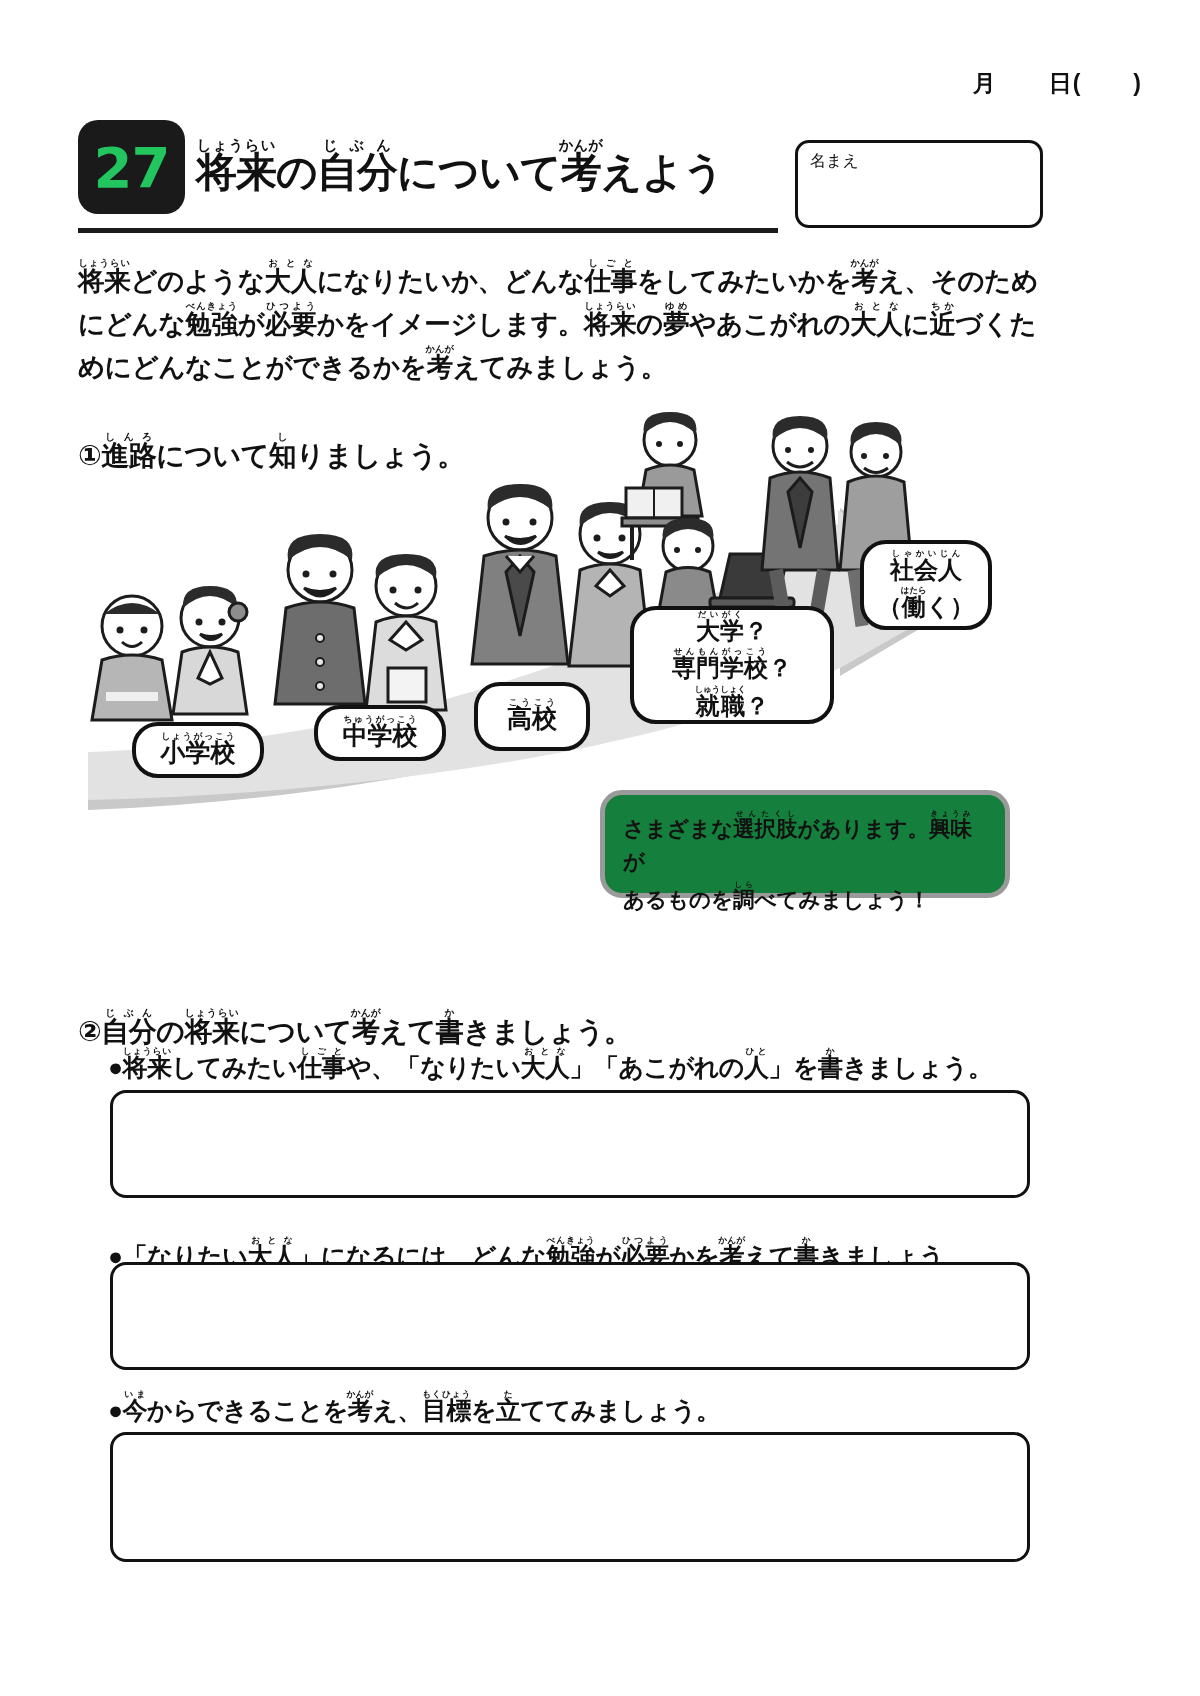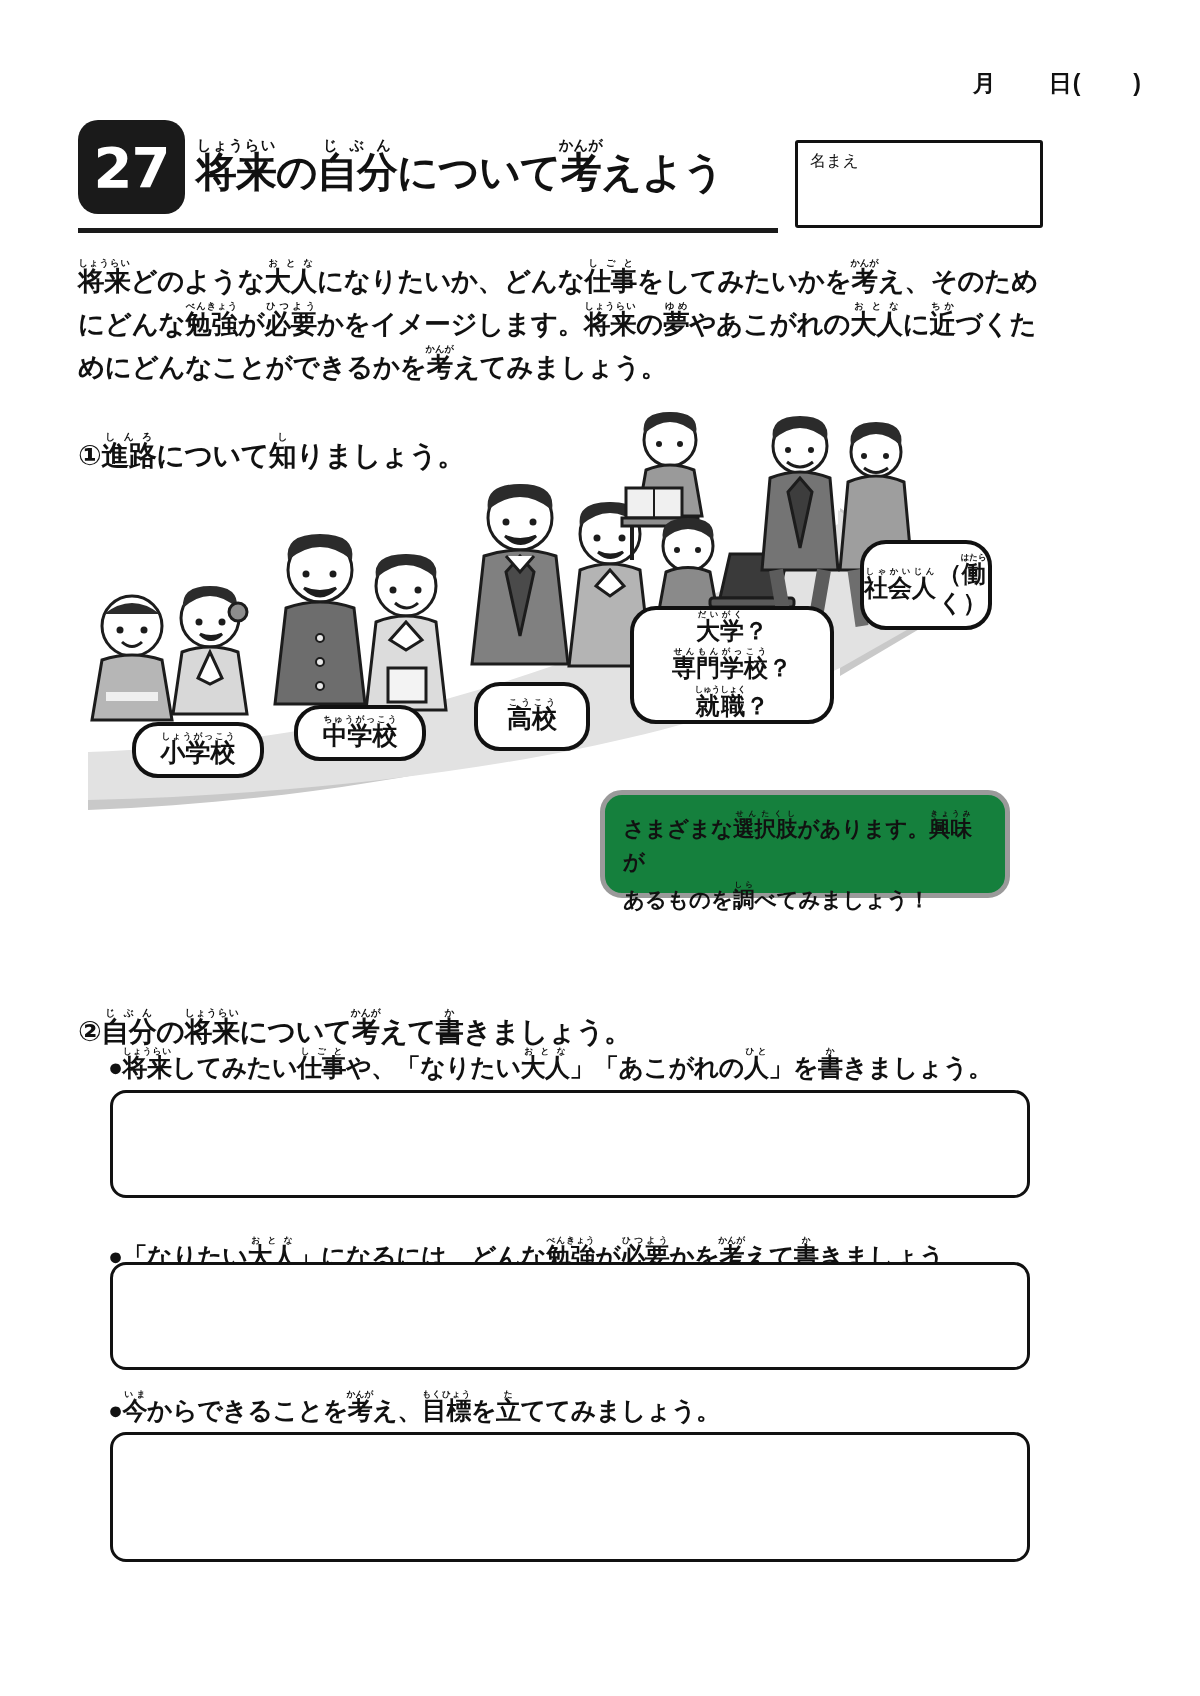--- a/index.html
+++ b/index.html
@@ -47,21 +47,21 @@
     top: 0;
     width: 107px;
     height: 94px;
     background: #1a1a1a;
     border-radius: 20px;
     display: flex;
     align-items: center;
     justify-content: center;
   }
   .num-badge span {
-    color: #ffffff;
+    color: #22c55e;
     font-size: 56px;
     font-weight: bold;
     letter-spacing: -1px;
     font-family: "DejaVu Sans", sans-serif;
   }
   .title-text {
     position: absolute;
     left: 118px;
     top: 18px;
     font-size: 41px;
@@ -89,21 +89,21 @@
   }
 
   
   .name-box {
     position: absolute;
     top: 140px;
     left: 795px;
     width: 248px;
     height: 88px;
     border: 3px solid #111111;
-    border-radius: 3px;
+    border-radius: 14px;
     box-sizing: border-box;
   }
   .name-box .label {
     position: absolute;
     left: 12px;
     top: 8px;
     font-size: 16px;
     font-weight: normal;
   }
 
@@ -152,31 +152,31 @@
     border-radius: 26px;
   }
   .stage-label {
     display: flex;
     align-items: center;
     justify-content: center;
     font-size: 25px;
   }
 
   #lbl-elementary { left: 62px;  top: 322px; width: 132px; height: 56px; }
-  #lbl-junior     { left: 224px; top: 305px; width: 132px; height: 56px; }
+  #lbl-junior     { left: 244px; top: 305px; width: 132px; height: 56px; }
   #lbl-high       { left: 404px; top: 282px; width: 116px; height: 69px; }
 
   #lbl-choices {
     left: 560px; top: 206px; width: 204px; height: 118px;
     display: flex; flex-direction: column; align-items: center;
     justify-content: center; gap: 2px; font-size: 24px; line-height: 1.18;
   }
   #lbl-society {
     left: 790px; top: 140px; width: 132px; height: 90px;
-    display: flex; flex-direction: row; align-items: center;
+    display: flex; flex-direction: column; align-items: center;
     justify-content: center; gap: 1px; font-size: 24px; line-height: 1.2;
   }
 
   #bubble-note {
     left: 530px; top: 390px; width: 410px; height: 108px;
     border: 5px solid #9a9a9a;
     border-radius: 22px;
     background: #15803d;
     text-align: left;
     font-size: 21.5px;

